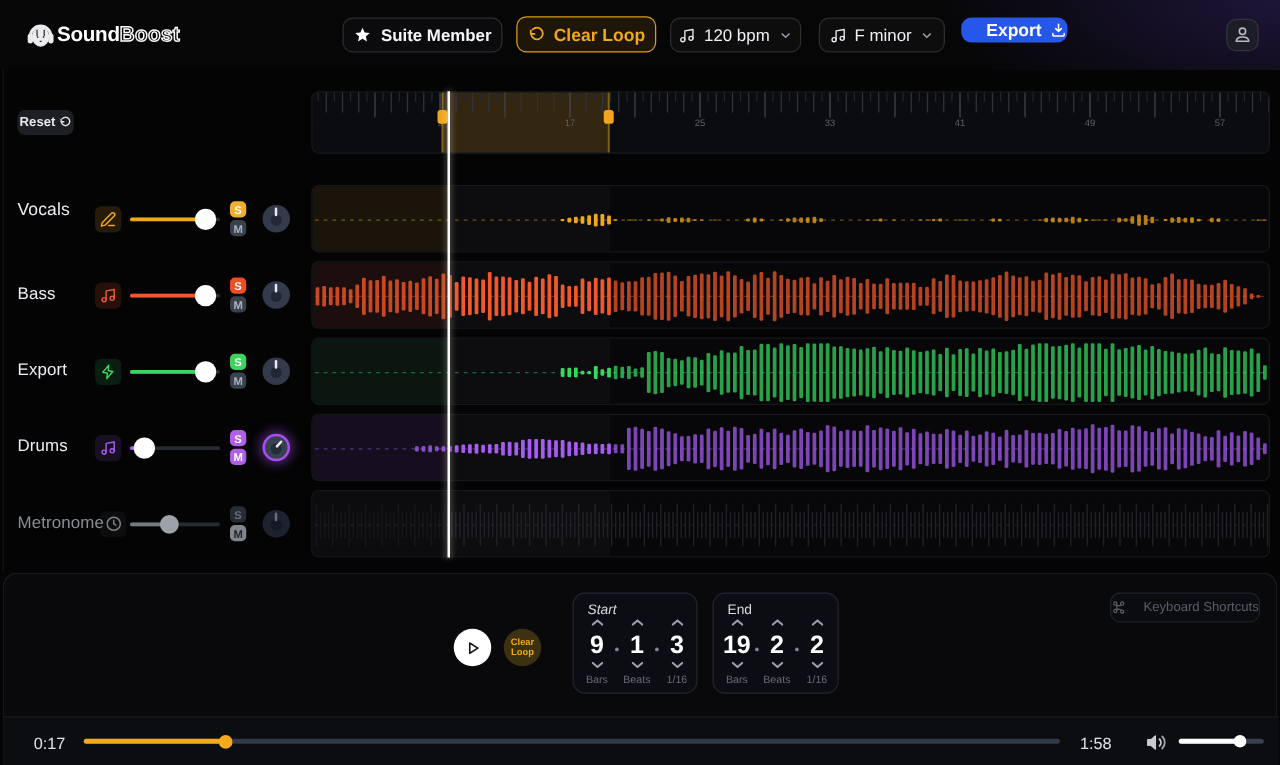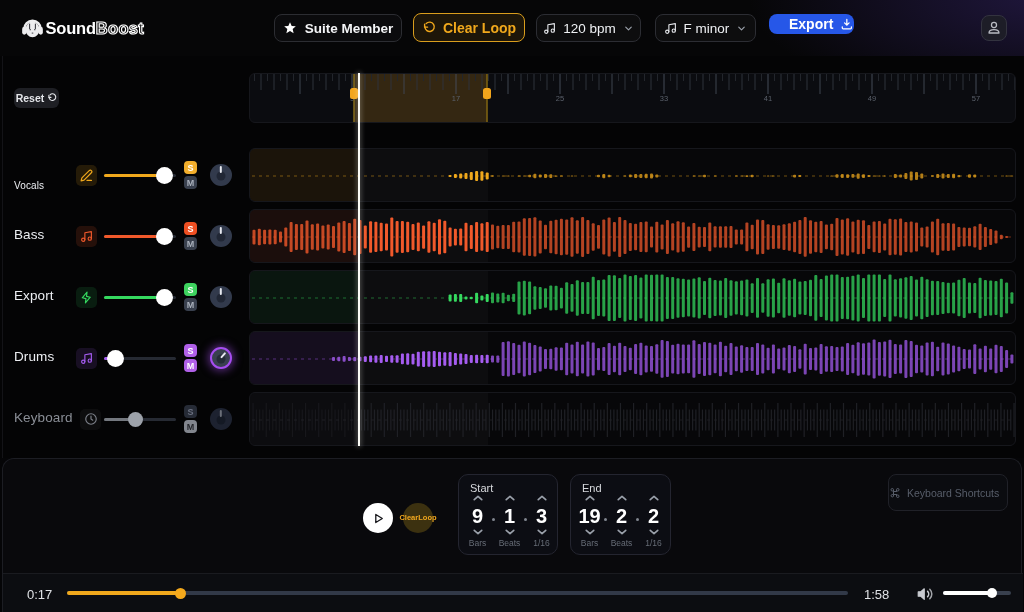--- a/index.html
+++ b/index.html
@@ -218,21 +218,21 @@
           <text x="415" y="28" font-size="7.5" fill="#5b616b" text-anchor="middle">33</text>
           <text x="519" y="28" font-size="7.5" fill="#5b616b" text-anchor="middle">41</text>
           <text x="623" y="28" font-size="7.5" fill="#5b616b" text-anchor="middle">49</text>
           <text x="727" y="28" font-size="7.5" fill="#5b616b" text-anchor="middle">57</text>
           <rect x="101.0" y="15" width="8" height="11" rx="2.5" fill="#f2a51c"></rect>
           <rect x="234.0" y="15" width="8" height="11" rx="2.5" fill="#f2a51c"></rect>
         </svg>
   </div>
 </div>
 
-<div style="position:absolute;left:14px;top:180px;font-size:10px;color:#eceef2;letter-spacing:.1px;">Vocals</div>
+<div style="position:absolute;left:14px;top:159px;font-size:14px;color:#eceef2;letter-spacing:.1px;">Vocals</div>
     <div style="position:absolute;left:76px;top:164.5px;width:21px;height:21px;border-radius:5px;background:rgba(240,168,28,.14);display:flex;align-items:center;justify-content:center;">
       <svg width="13" height="13" viewBox="0 0 24 24" fill="none" stroke="#f0a81c" stroke-width="2.2" stroke-linecap="round" stroke-linejoin="round">
         <path d="M17 3a2.8 2.8 0 1 1 4 4L7.5 20.5 2 22l1.5-5.5Z"></path>
         <path d="M13 21h8" stroke-width="2.4"></path>
       </svg>
     </div>
     <div style="position:absolute;left:104px;top:173.5px;width:72px;height:3px;border-radius:2px;background:#262a33;"></div>
     <div style="position:absolute;left:104px;top:173.5px;width:60px;height:3px;border-radius:2px;background:#f0a81c;"></div>
     <div style="position:absolute;left:155.5px;top:166.5px;width:17.0px;height:17.0px;border-radius:50%;background:#ffffff;"></div>
     <div style="position:absolute;left:184px;top:161px;width:13px;height:13px;border-radius:4px;background:#f2ae2c;color:#fff;font-size:9px;font-weight:bold;display:flex;align-items:center;justify-content:center;">S</div>
@@ -768,21 +768,21 @@
         <rect x="723.3" y="12.2" width="3" height="29.7" rx="1" fill="#a55cf0" opacity="0.74"></rect>
         <rect x="728.6" y="16.6" width="3" height="20.9" rx="1" fill="#a55cf0" opacity="0.74"></rect>
         <rect x="733.9" y="13.8" width="3" height="26.5" rx="1" fill="#a55cf0" opacity="0.74"></rect>
         <rect x="739.2" y="16.4" width="3" height="21.3" rx="1" fill="#a55cf0" opacity="0.74"></rect>
         <rect x="744.5" y="12.8" width="3" height="28.4" rx="1" fill="#a55cf0" opacity="0.74"></rect>
         <rect x="749.8" y="13.9" width="3" height="26.1" rx="1" fill="#a55cf0" opacity="0.74"></rect>
         <rect x="755.1" y="18.0" width="3" height="17.9" rx="1" fill="#a55cf0" opacity="0.74"></rect>
         <rect x="760.4" y="22.5" width="3" height="8.9" rx="1" fill="#a55cf0" opacity="0.74"></rect>
       </svg>
     </div>
-<div style="position:absolute;left:14px;top:410px;font-size:13.5px;color:#8a8e96;letter-spacing:.1px;">Keyboard</div>
+<div style="position:absolute;left:14px;top:410px;font-size:13.5px;color:#8a8e96;letter-spacing:.1px;">Metronome</div>
     <div style="position:absolute;left:80px;top:408.5px;width:21px;height:21px;border-radius:5px;background:rgba(255,255,255,.04);display:flex;align-items:center;justify-content:center;">
       <svg width="14" height="14" viewBox="0 0 24 24" fill="none" stroke="#7d818a" stroke-width="2">
         <circle cx="12" cy="12" r="9"></circle>
         <path d="M12 7v5l3 2" stroke-linecap="round"></path>
       </svg>
     </div>
     <div style="position:absolute;left:104px;top:417.5px;width:72px;height:3px;border-radius:2px;background:#262a33;"></div>
     <div style="position:absolute;left:104px;top:417.5px;width:31px;height:3px;border-radius:2px;background:#74787f;"></div>
     <div style="position:absolute;left:127.5px;top:411.5px;width:15.0px;height:15.0px;border-radius:50%;background:#9da2aa;"></div>
     <div style="position:absolute;left:184px;top:405px;width:13px;height:13px;border-radius:4px;background:#262b36;color:#6a7080;font-size:9px;font-weight:bold;display:flex;align-items:center;justify-content:center;">S</div>
@@ -1038,27 +1038,27 @@
 
 <div class="abs" style="left:357.8px;top:73px;width:2.4px;height:373px;background:#fbfbf6;box-shadow:0 0 5px 1px rgba(255,255,250,.3);"></div>
 
 <div class="abs" style="left:2px;top:458px;width:1020px;height:154px;background:#09090c;border:1px solid #1c1d23;border-bottom:none;border-radius:12px 12px 0 0;">
 
   <div class="abs" style="left:360px;top:44px;width:30px;height:30px;border-radius:50%;background:#fff;display:flex;align-items:center;justify-content:center;">
     <svg width="13" height="13" viewBox="0 0 24 24" fill="none" stroke="#15151a" stroke-width="2.4" stroke-linejoin="round">
           <path d="M7 4.5 19 12 7 19.5z"></path>
         </svg>
   </div>
-  <div class="abs" style="left:400px;top:44px;width:30px;height:30px;border-radius:50%;background:#3c3110;display:flex;align-items:center;justify-content:center;flex-direction:row;line-height:1.05;">
+  <div class="abs" style="left:400px;top:44px;width:30px;height:30px;border-radius:50%;background:#3c3110;display:flex;align-items:center;justify-content:center;flex-direction:column;line-height:1.05;">
     <span style="color:#f2a81e;font-size:7.5px;font-weight:bold;">Clear</span>
         <span style="color:#f2a81e;font-size:7.5px;font-weight:bold;">Loop</span>
   </div>
 
   <div class="abs" style="left:455px;top:15px;width:100px;height:81px;background:#0c0d13;border:1px solid #242530;border-radius:10px;">
-    <div class="abs" style="left:11px;top:7px;font-size:11px;color:#d8dade;font-weight:500;">Start</div>
+    <div class="abs" style="left:11px;top:7px;font-size:11px;color:#d8dade;font-weight:500;font-style:italic;">Start</div>
     <div class="abs" style="left:4.5px;top:20px;width:28px;text-align:center;">
           <svg style="display:block;margin:0 auto;" width="10" height="6" viewBox="0 0 12 7" fill="none" stroke="#9aa0aa" stroke-width="2" stroke-linecap="round" stroke-linejoin="round">
             <path d="m1.5 5.5 4.5-4 4.5 4"></path>
           </svg>
         </div>
         <div class="abs" style="left:2.5px;top:30px;width:32px;text-align:center;font-size:20px;line-height:22px;font-weight:bold;color:#fff;">9</div>
         <div class="abs" style="left:4.5px;top:54px;width:28px;text-align:center;">
           <svg style="display:block;margin:0 auto;" width="10" height="6" viewBox="0 0 12 7" fill="none" stroke="#9aa0aa" stroke-width="2" stroke-linecap="round" stroke-linejoin="round">
             <path d="m1.5 1.5 4.5 4 4.5-4"></path>
           </svg>
@@ -1127,21 +1127,21 @@
         </div>
         <div class="abs" style="left:66.5px;top:30px;width:32px;text-align:center;font-size:20px;line-height:22px;font-weight:bold;color:#fff;">2</div>
         <div class="abs" style="left:68.5px;top:54px;width:28px;text-align:center;">
           <svg style="display:block;margin:0 auto;" width="10" height="6" viewBox="0 0 12 7" fill="none" stroke="#9aa0aa" stroke-width="2" stroke-linecap="round" stroke-linejoin="round">
             <path d="m1.5 1.5 4.5 4 4.5-4"></path>
           </svg>
         </div>
         <div class="abs" style="left:66.5px;top:64px;width:32px;text-align:center;font-size:8.5px;line-height:9px;color:#666c76;">1/16</div>
   </div>
 
-  <div class="abs" style="left:885px;top:15px;width:120px;height:37px;background:#0b0c10;border:1px solid #202128;border-radius:8px;display:flex;align-items:center;justify-content:flex-start;gap:6px;">
+  <div class="abs" style="left:885px;top:15px;width:120px;height:24px;background:#0b0c10;border:1px solid #202128;border-radius:8px;display:flex;align-items:center;justify-content:space-between;gap:6px;">
     <svg width="12" height="12" viewBox="0 0 24 24" fill="none" stroke="#585e6a" stroke-width="2">
           <path d="M9 9V5.5A2.5 2.5 0 1 0 6.5 8H9zm0 0h6m-6 0v6m6-6V5.5A2.5 2.5 0 1 1 17.5 8H15zm0 6v3.5a2.5 2.5 0 1 0 2.5-2.5H15zm0 0H9m0 0v3.5A2.5 2.5 0 1 1 6.5 15H9z"></path>
         </svg>
     <span style="color:#585e6a;font-size:10.5px;">Keyboard Shortcuts</span>
   </div>
 
   <div class="abs" style="left:0;top:114px;width:1020px;height:40px;background:#0c0d11;border-top:1px solid #1a1b20;border-radius:0;">
     <div class="abs" style="left:24px;top:13px;font-size:13px;color:#e0e2e6;">0:17</div>
     <div class="abs" style="left:64px;top:17px;width:781px;height:4px;border-radius:2px;background:#323948;"></div>
     <div class="abs" style="left:64px;top:17px;width:110px;height:4px;border-radius:2px;background:#f0a81c;"></div>

